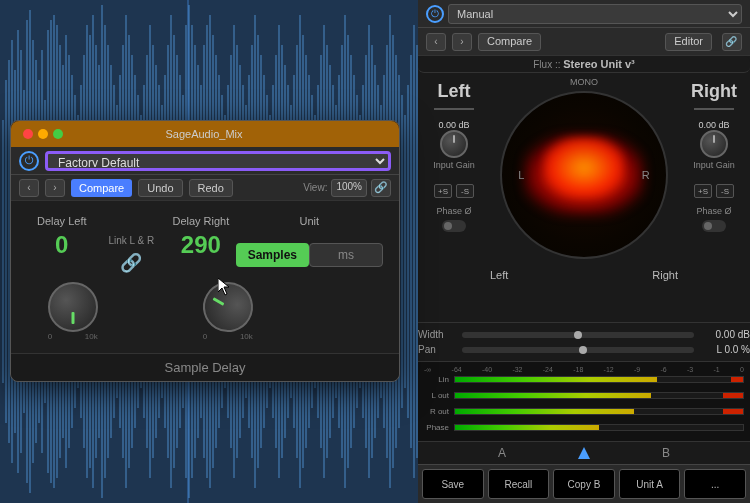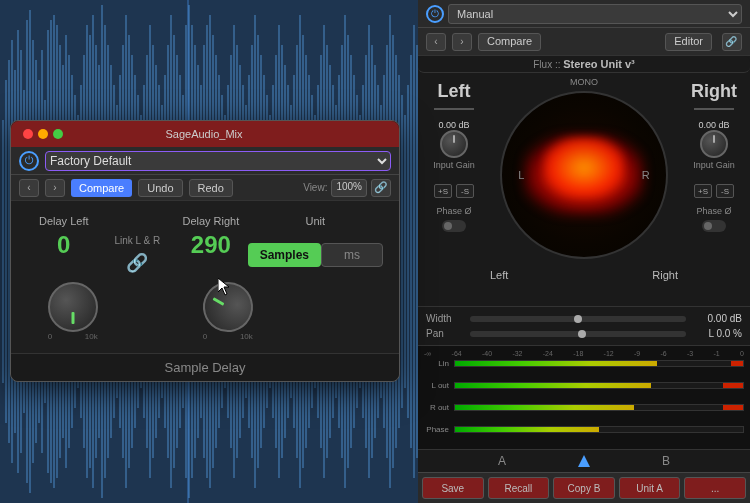--- a/index.html
+++ b/index.html
@@ -314,21 +314,21 @@
     }
 
     
     .bottom-left-label {
       font-size: 11px;
       color: #bbb;
       margin-top: 6px;
     }
 
     .width-pan-section {
-      padding: 4px 8px;
+      padding: 4px 0;
       border-top: 1px solid #333;
     }
     .wp-row {
       display: flex;
       align-items: center;
       padding: 2px 0;
       font-size: 10px;
       color: #999;
     }
     .wp-label {
@@ -367,21 +367,21 @@
       display: flex;
       justify-content: space-between;
       font-size: 7px;
       color: #666;
       margin-bottom: 2px;
     }
     .meter-row {
       display: flex;
       align-items: center;
       height: 8px;
-      margin-bottom: 14px;
+      margin-bottom: 8px;
       gap: 2px;
     }
     .meter-row-label {
       width: 28px;
       font-size: 8px;
       color: #888;
       text-align: right;
       padding-right: 3px;
     }
     .meter-bar-container {
@@ -410,22 +410,22 @@
     
     .bottom-buttons {
       display: flex;
       background: #2a2a2a;
       border-top: 1px solid #444;
       padding: 4px;
       gap: 4px;
     }
     .bottom-btn {
       flex: 1;
-      height: 22px;
-      background: #7f1d1d;
+      height: 30px;
+      background: #000000;
       border: 1px solid #555;
       border-radius: 3px;
       color: #bbb;
       font-size: 10px;
       cursor: pointer;
       display: flex; align-items: center; justify-content: center;
     }
 
     
     .ab-section {
@@ -444,21 +444,21 @@
       left: 10px;
       width: 390px;
       background: #222;
       border-radius: 8px;
       border: 1px solid #555;
       box-shadow: 0 8px 32px rgba(0,0,0,0.7);
       z-index: 10;
     }
 
     .plugin-titlebar {
-      background: #7f1d1d;
+      background: #a16207;
       border-radius: 8px 8px 0 0;
       height: 26px;
       display: flex;
       align-items: center;
       padding: 0 12px;
       justify-content: space-between;
     }
     .window-controls {
       display: flex;
       gap: 5px;
@@ -487,25 +487,25 @@
       border-radius: 50%;
       border: 2px solid #4a9eff;
       display: flex; align-items: center; justify-content: center;
       color: #4a9eff;
       font-size: 11px;
       cursor: pointer;
     }
     .preset-select {
       flex: 1;
       background: #3a3a3a;
-      border: 1px solid #8b5cf6;
+      border: 3px solid #8b5cf6;
       border-radius: 4px;
       color: #ddd;
       font-size: 12px;
-      padding: 1px 0;
+      padding: 1px 6px;
       height: 20px;
     }
 
     .plugin-nav-bar {
       background: #2a2a2a;
       height: 26px;
       display: flex;
       align-items: center;
       padding: 0 8px;
       gap: 6px;
@@ -632,21 +632,21 @@
       font-weight: bold;
       padding: 4px 12px;
       cursor: pointer;
     }
     .unit-btn-inactive {
       background: #333;
       border: 1px solid #555;
       border-radius: 4px;
       color: #888;
       font-size: 12px;
-      padding: 4px 22px;
+      padding: 4px 28px;
       cursor: pointer;
     }
 
     .knob-row {
       display: flex;
       gap: 0;
       margin-top: 8px;
     }
     .knob-col {
       display: flex;

